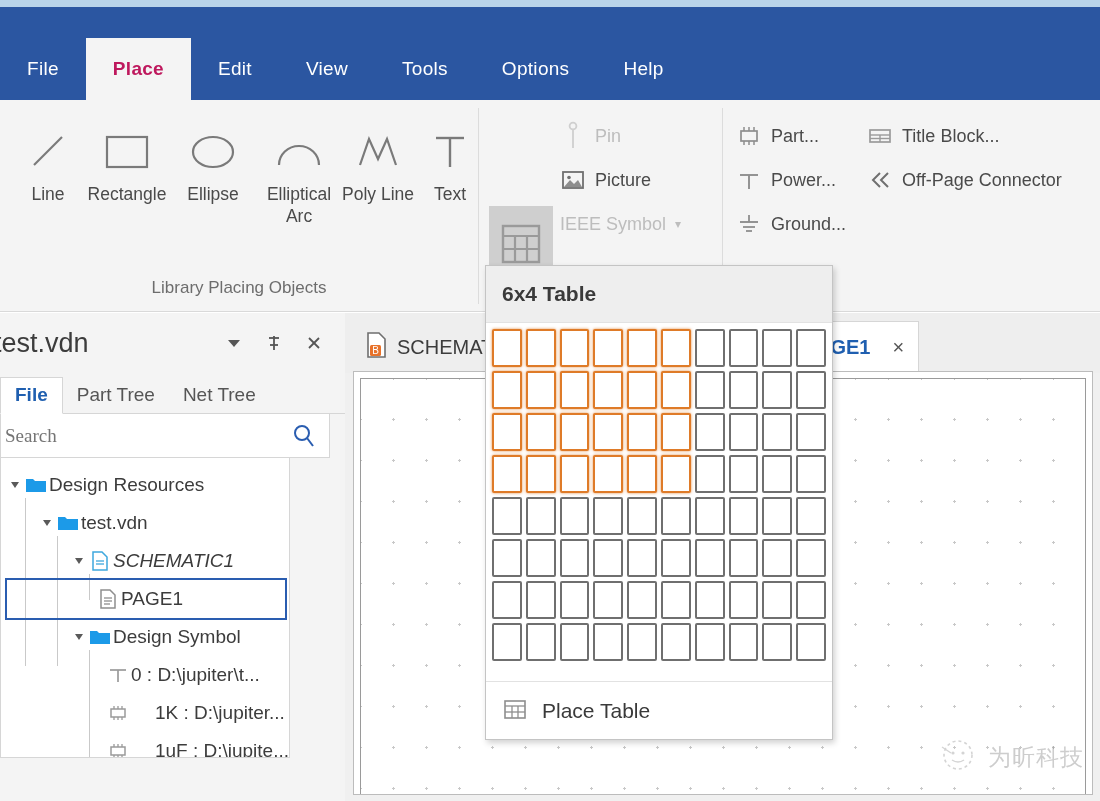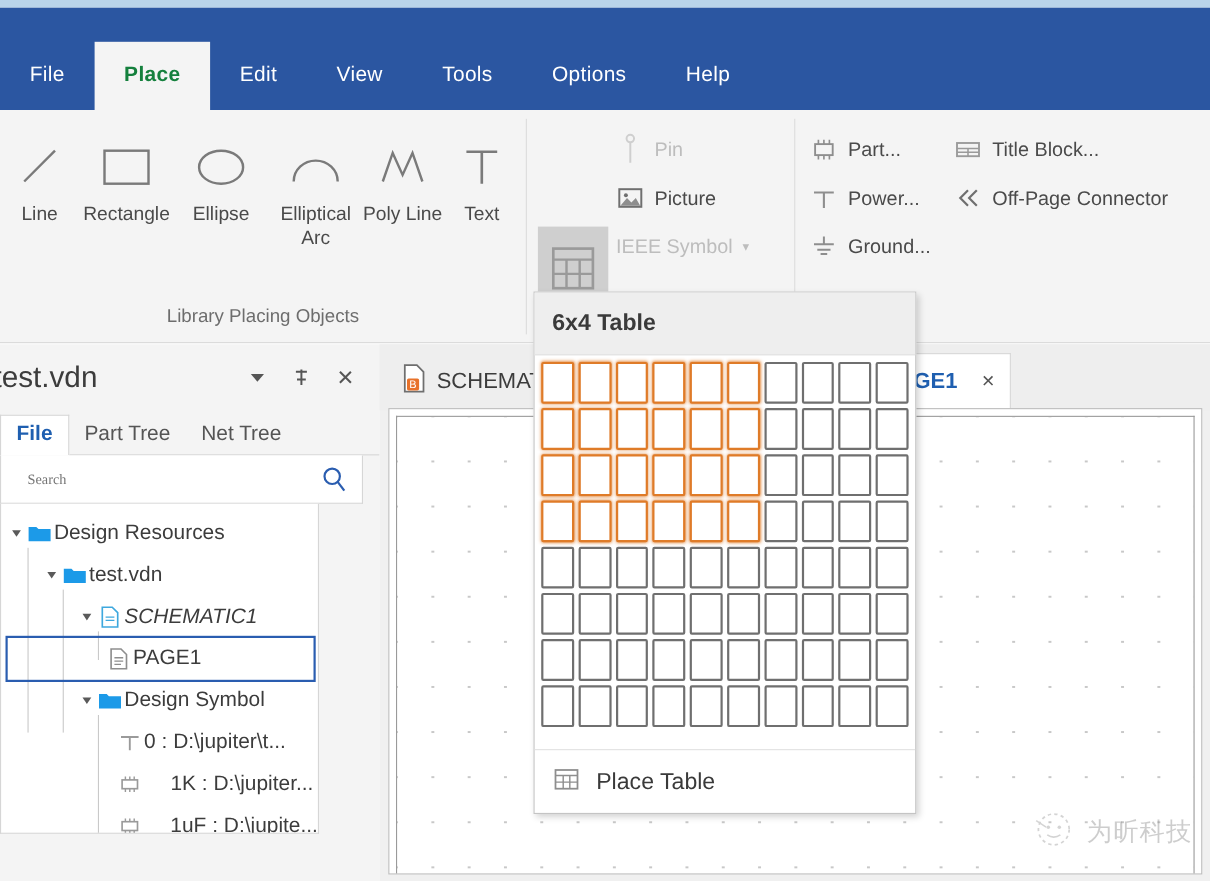--- a/index.html
+++ b/index.html
@@ -17,30 +17,30 @@
   .menubar {
     position: absolute; left: 0; top: 7px; width: 1100px; height: 93px;
     background: #2b56a1;
   }
   .menu-items { position:absolute; left:0; bottom:0; height:62px; display:flex; align-items:stretch; }
   .menu-item {
     display:flex; align-items:center; justify-content:center;
     color:#ffffff; font-size:19px; letter-spacing:0.3px;
     padding: 0 27px; cursor: default; white-space:nowrap;
   }
-  .menu-item.active { background:#f4f4f4; color:#15803d; font-weight:600; }
+  .menu-item.active { background:#f4f4f4; color:#be185d; font-weight:600; }
 
   
   .ribbon {
     position:absolute; left:0; top:100px; width:1100px; height:212px;
     background:#f4f4f4; border-bottom:1px solid #d9d9d9;
   }
   .ribbon-inner { position:relative; width:100%; height:100%; }
 
-  .grp-draw { position:absolute; left:0; top:6px; width:478px; height:165px; display:flex; }
+  .grp-draw { position:absolute; left:12px; top:6px; width:478px; height:165px; display:flex; }
   .drawbtn {
     width: 72px; display:flex; flex-direction:column; align-items:center; padding-top:14px;
     cursor:default;
   }
   .drawbtn .gicon { height:62px; display:flex; align-items:center; justify-content:center; }
   .drawbtn .dlabel {
     font-size:17.5px; color:#4a4a4a; text-align:center; line-height:1.25; margin-top:2px;
     width: 86px;
   }
   .drawbtn.wide { width: 86px; }
@@ -89,22 +89,22 @@
   .ptab {
     font-size:19px; padding: 6px 14px 7px 14px; color:#555; cursor:default; white-space:nowrap;
   }
   .ptab.active { background:#ffffff; color:#1f5fb0; font-weight:600; border:1px solid #d6d6d6; border-bottom:1px solid #ffffff; margin-bottom:-1px; }
 
   .searchrow {
     position:relative; height:44px; background:#ffffff; border:1px solid #d6d6d6; border-top:none;
     display:flex; align-items:center; width:330px;
   }
   .searchrow input {
-    border:none; outline:none; font-family:"Liberation Serif", serif; font-size:13px; color:#777;
-    padding-left:24px; width:280px; background:transparent;
+    border:none; outline:none; font-family:"Liberation Serif", serif; font-size:19px; color:#777;
+    padding-left:4px; width:280px; background:transparent;
   }
   .searchrow .sicon { position:absolute; right:12px; top:9px; }
 
   .tree {
     position:relative; width:290px; height:300px; background:#ffffff;
     border:1px solid #d6d6d6; border-top:none; padding-top:8px; overflow:hidden;
   }
   .tnode { position:relative; display:flex; align-items:center; height:38px; cursor:default; }
   .tnode .twist { width:16px; display:flex; justify-content:center; color:#5a5a5a; font-size:10px; }
   .tnode .ticon { width:26px; display:flex; justify-content:center; align-items:center; }

